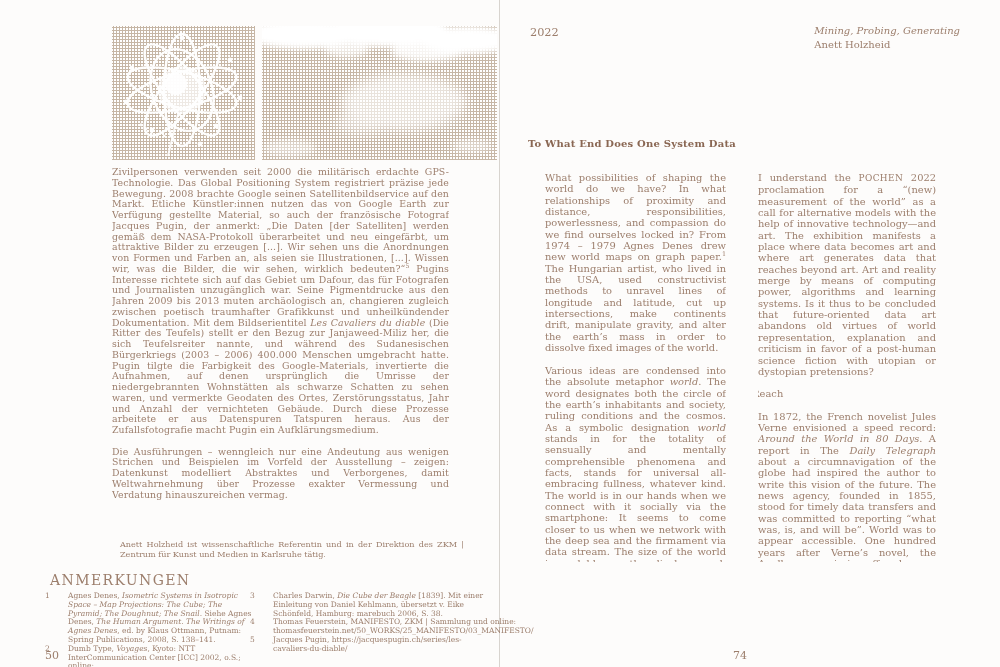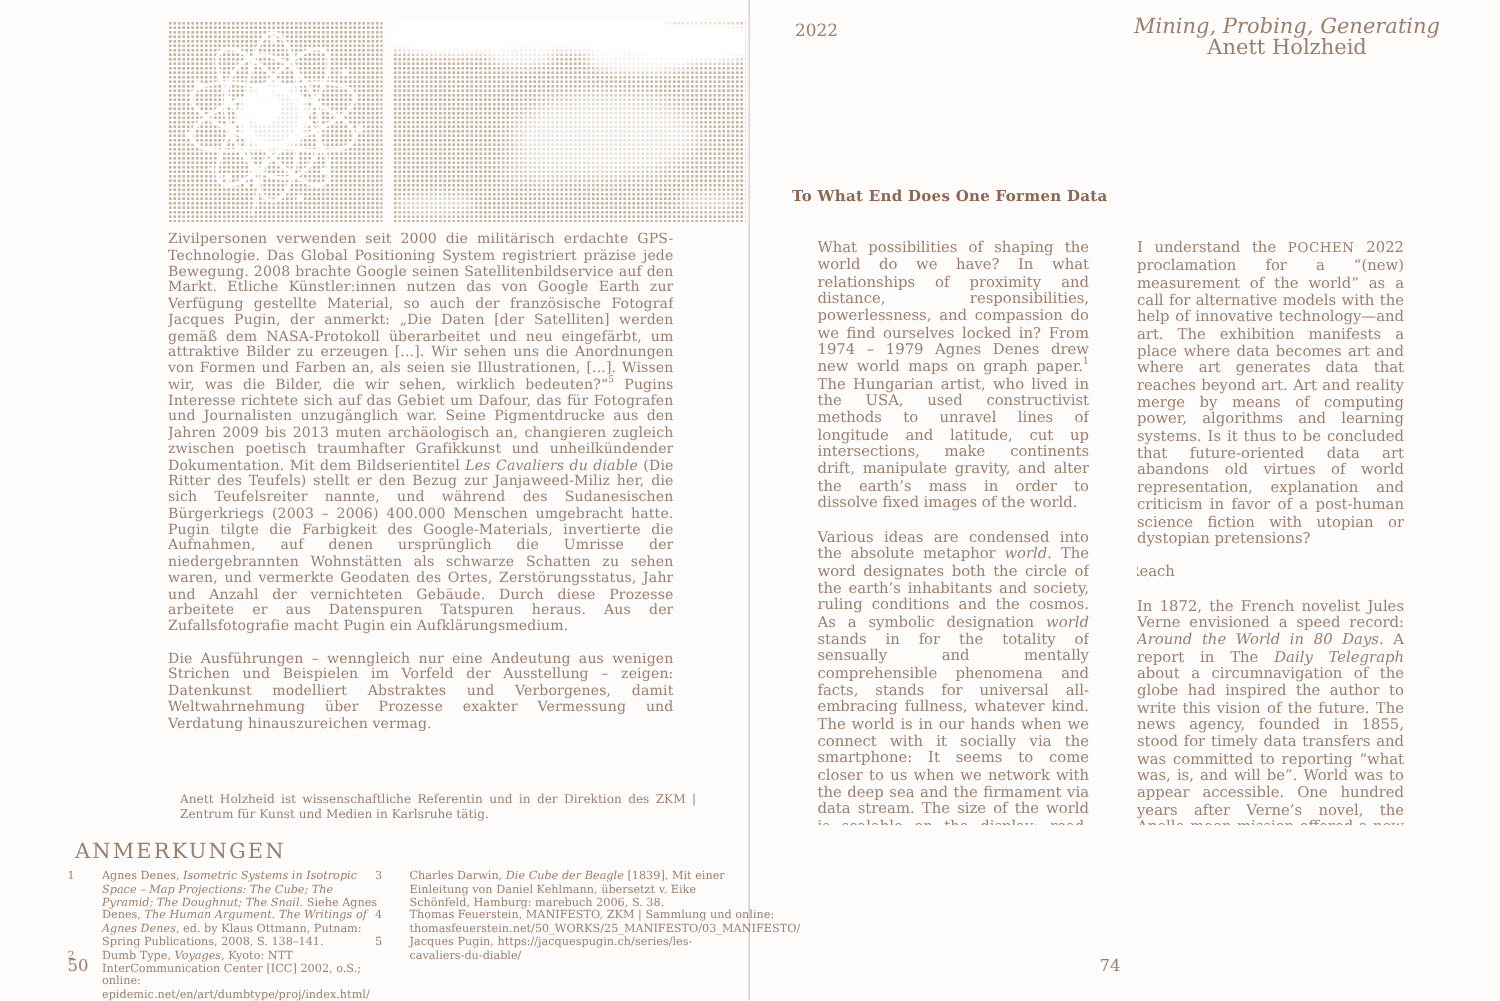--- a/index.html
+++ b/index.html
@@ -3,21 +3,21 @@
 <meta charset="utf-8">
 <style>
   html,body{margin:0;padding:0;}
   body{
     width:1000px;height:667px;overflow:hidden;position:relative;
     background:#fdfcfb;color:#9c7e6c;
     font-family:"DejaVu Serif","Liberation Serif",serif;
   }
   .spread{position:absolute;left:0;top:0;width:1000px;height:667px;}
   .fold{position:absolute;left:499px;top:0;width:1px;height:667px;background:#d8d4cf;}
-  .page{position:absolute;top:4px;height:490px;}
+  .page{position:absolute;top:16px;height:490px;}
   .page.left{left:0;width:500px;}
   .page.right{left:500px;width:500px;}
 
   
   figure.fig{
     position:absolute;top:10px;margin:0;overflow:hidden;
     background-color:#ffffff;
     background-image:radial-gradient(#c6b6a5 1px, rgba(0,0,0,0) 1.15px);
     background-size:3px 3px;
   }
@@ -42,22 +42,22 @@
   .fn{display:flex;}
   .fn-num{flex:0 0 23px;}
   .fn-text{flex:1;}
 
   .pnum{position:absolute;top:633px;font-size:11px;}
   .pnum-left{left:45px;width:437px;text-align:left;}
   .pnum-right{left:0;width:480px;text-align:center;}
 
   
   .year{position:absolute;left:30px;top:10px;font-size:11.3px;}
-  .running{position:absolute;right:40px;top:8px;text-align:center;
-           font-size:14px;line-height:13.5px;}
+  .running{position:absolute;right:40px;top:8px;text-align:left;
+           font-size:10px;line-height:13.5px;}
   .running-title{font-style:italic;}
   .sec-title{position:absolute;left:28px;top:121px;margin:0;
              font-size:10px;line-height:13.2px;font-weight:bold;
              letter-spacing:0.2px;color:#8a6753;}
   .sec-title .line{display:block;}
   .col{position:absolute;top:156px;height:390px;overflow:hidden;
        font-size:9.9px;line-height:11.35px;text-align:justify;}
   .col p{margin:0;}
   .col p + p{margin-top:11.35px;}
   .col-1{left:45px;width:181px;}
@@ -175,21 +175,21 @@
   <section class="page right">
 
     <div class="year">2022</div>
 
     <div class="running">
       <div class="running-title">Mining, Probing, Generating</div>
       <div class="running-author">Anett Holzheid</div>
     </div>
 
     <h2 class="sec-title">
-      <span class="line">To What End Does One Formen Data</span>
+      <span class="line">To What End Does One System Data</span>
     </h2>
 
     <div class="col col-1">
       <p><span>What possibilities of shaping the world do we have? In what relationships of proximity and distance, responsibilities, powerlessness, and compassion do we find ourselves locked in? From 1974 – 1979 Agnes Denes drew new world maps on graph paper.</span><span class="seg-sup">1</span><span> The Hungarian artist, who lived in the USA, used constructivist methods to unravel lines of longitude and latitude, cut up intersections, make continents drift, manipulate gravity, and alter the earth’s mass in order to dissolve fixed images of the world.</span></p>
       <p><span>Various ideas are condensed into the absolute metaphor </span><span class="seg-i">world</span><span>. The word designates both the circle of the earth’s inhabitants and society, ruling conditions and the cosmos. As a symbolic designation </span><span class="seg-i">world</span><span> stands in for the totality of sensually and mentally comprehensible phenomena and facts, stands for universal all-embracing fullness, whatever kind. The world is in our hands when we connect with it socially via the smartphone: It seems to come closer to us when we network with the deep sea and the firmament via data stream. The size of the world is scalable on the display; road, river courses and territories seem incomplete, incomprehensible, almost inaccessible without smart-data highways.</span></p>
     </div>
 
     <div class="col col-2">
       <p><span>I understand the </span><span class="seg-sc">POCHEN</span><span> 2022 proclamation for a “(new) measurement of the world” as a call for alternative models with the help of innovative technology—and art. The exhibition manifests a place where data becomes art and where art generates data that reaches beyond art. Art and reality merge by means of computing power, algorithms and learning systems. Is it thus to be concluded that future-oriented data art abandons old virtues of world representation, explanation and criticism in favor of a post-human science fiction with utopian or dystopian pretensions?</span></p>
       <h4 class="subhead">I. Reach</h4>

